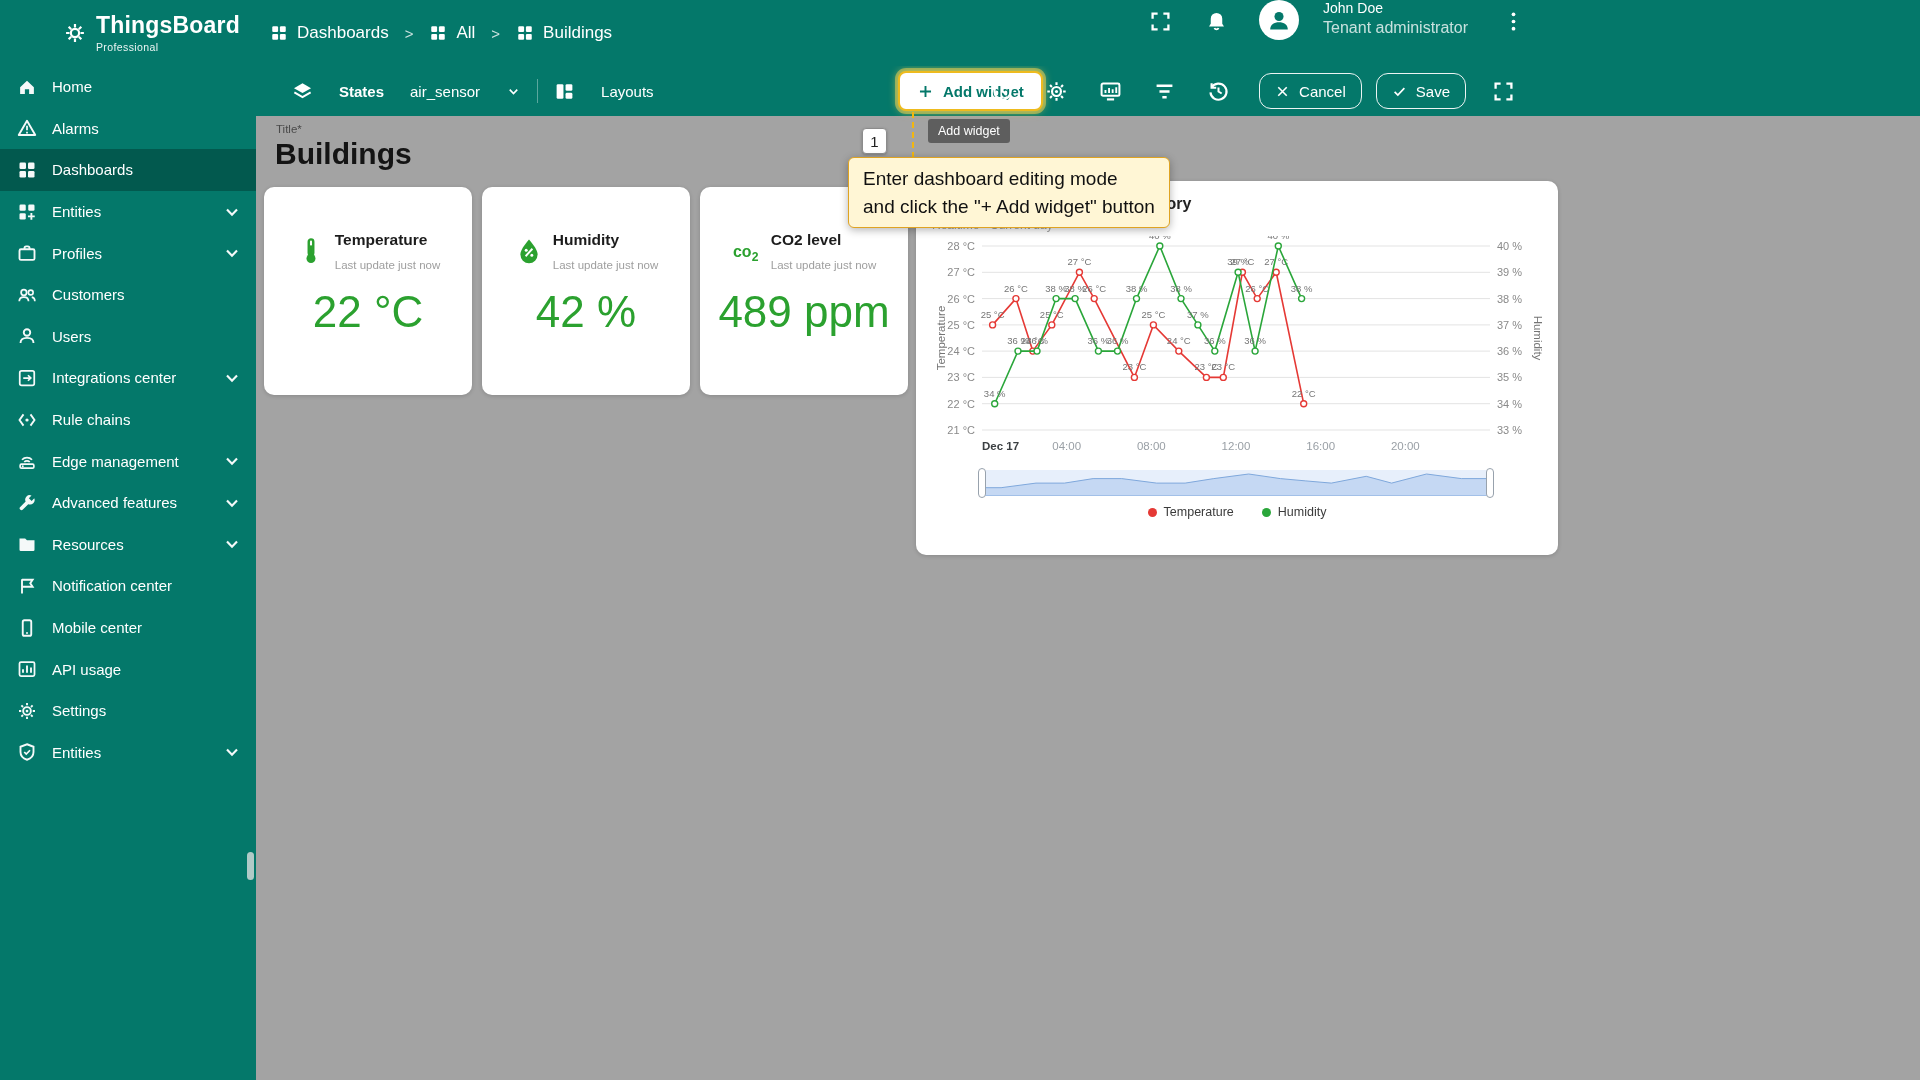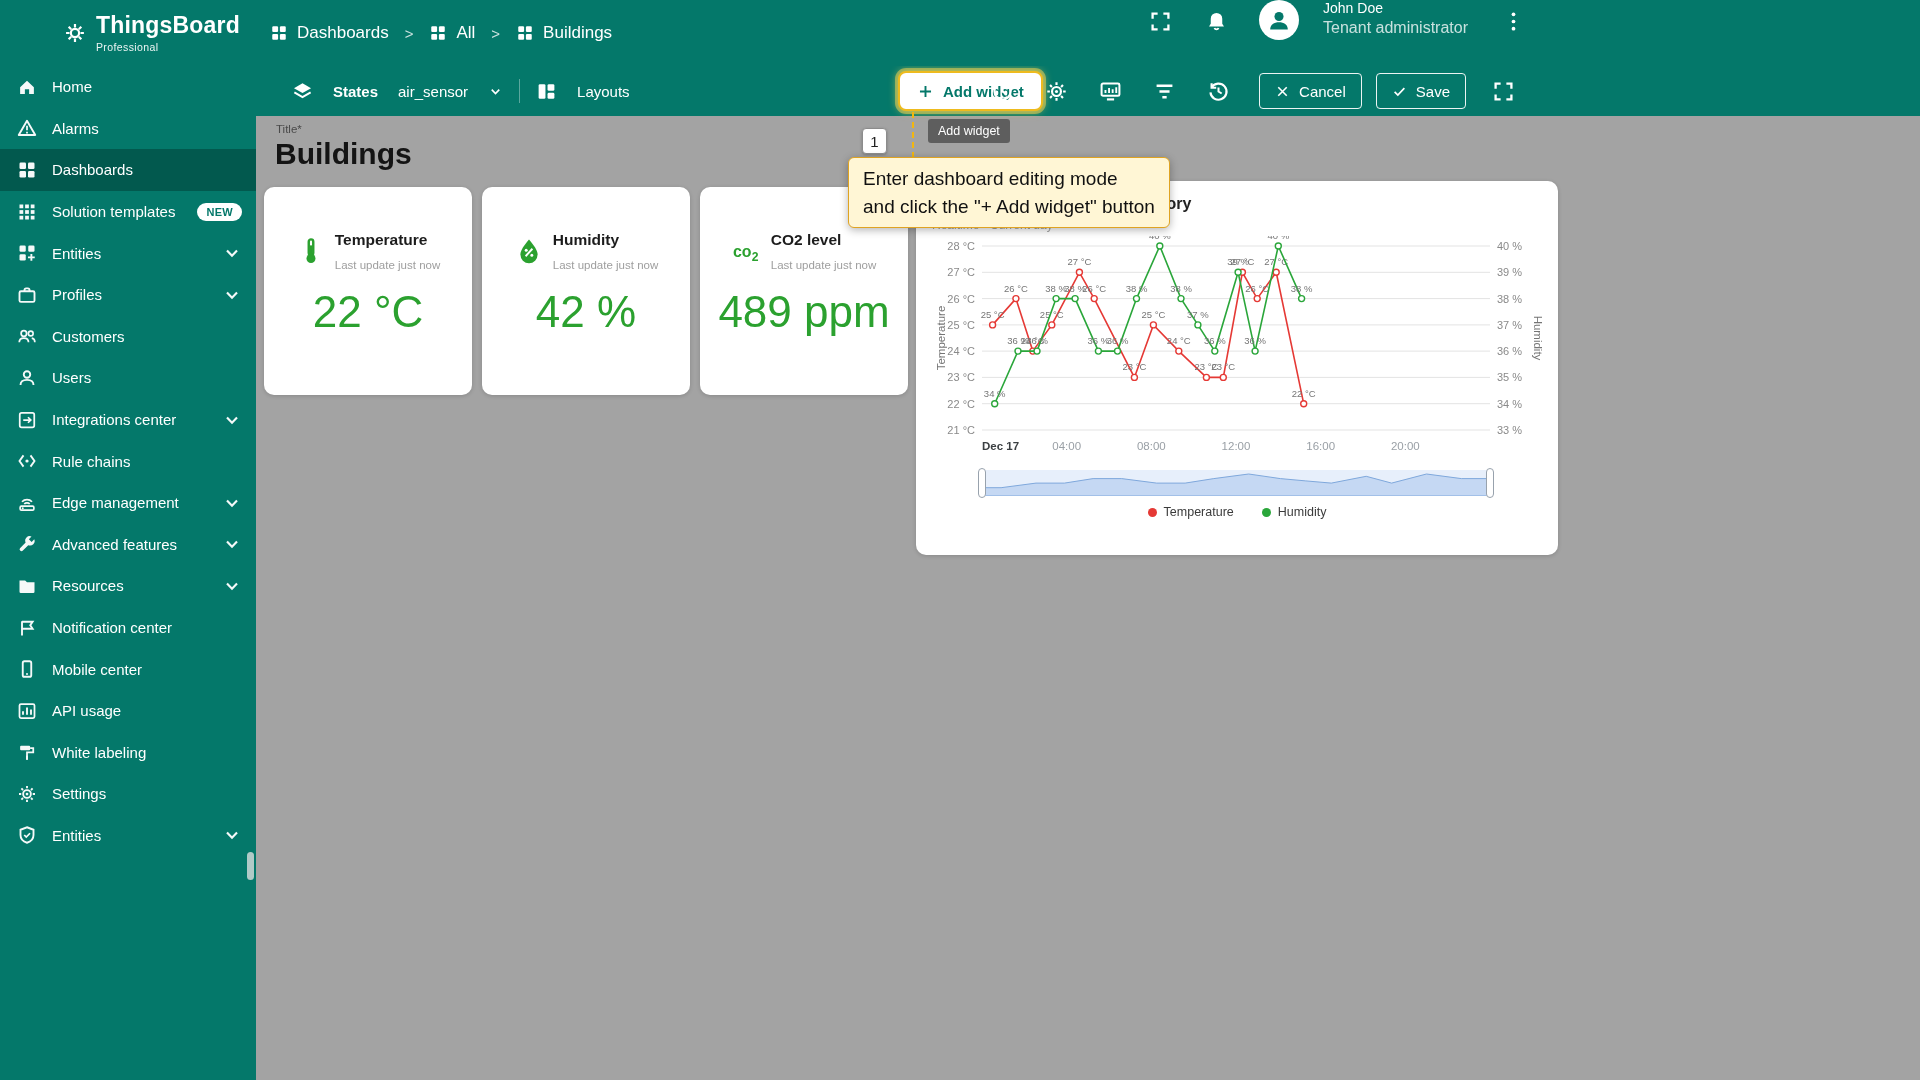--- a/index.html
+++ b/index.html
@@ -41,35 +41,35 @@
   .side-item.active{ background:rgba(0,0,0,.26); }
   .side-item .icon{ width:20px; height:20px; flex:0 0 20px; opacity:.96; }
   .chev{ margin-left:auto; width:16px; height:16px; opacity:.95; }
   .badge-new{ margin-left:auto; background:#fff; color:var(--teal); font-size:11px; font-weight:700;
               padding:3px 9px; border-radius:12px; letter-spacing:.3px; }
   .side-scroll{ position:absolute; right:2px; bottom:200px; width:7px; height:28px; background:#cfd8d7; border-radius:4px; opacity:.85; }
 
   
   .toolbar{ position:absolute; top:66px; left:256px; width:1664px; height:50px; background:var(--teal);
             display:flex; align-items:center; color:#fff; z-index:8; padding-left:36px; }
-  .tb-group{ display:flex; align-items:center; gap:20px; font-size:15px; font-weight:500; cursor:pointer; }
+  .tb-group{ display:flex; align-items:center; gap:26px; font-size:15px; font-weight:500; cursor:pointer; }
   .tb-group .icon{ width:21px; height:21px; }
   .tb-label-bold{ font-weight:700; }
   .v-div{ width:1px; height:24px; background:rgba(255,255,255,.35); margin:0 16px; }
   .add-widget-btn{ position:absolute; left:642px; top:5px; height:40px; display:flex; align-items:center; gap:9px;
                    padding:0 17px; background:#fff; color:var(--teal); border:2px solid #eebb1e; border-radius:8px;
                    font-size:15px; font-weight:600; cursor:pointer;
                    box-shadow:0 0 0 3px rgba(250,212,80,.5), 0 0 10px rgba(250,212,80,.8); }
   .add-widget-btn .icon{ width:17px; height:17px; }
   .toolbar-right{ position:absolute; right:390px; top:0; height:50px; display:flex; align-items:center; }
   .tb-icon-btn{ width:42px; height:42px; display:flex; align-items:center; justify-content:center;
                 border-radius:50%; cursor:pointer; margin:0 6px; color:#fff; }
   .tb-icon-btn .icon{ width:23px; height:23px; }
   .outline-btn{ display:flex; align-items:center; gap:9px; height:36px; padding:0 15px; margin-left:14px;
-                border:1.5px solid rgba(255,255,255,.92); border-radius:4px; font-size:15px; font-weight:500;
+                border:1.5px solid rgba(255,255,255,.92); border-radius:12px; font-size:15px; font-weight:500;
                 color:#fff; cursor:pointer; }
   .outline-btn .icon{ width:15px; height:15px; }
   .tb-fullscreen{ margin-left:16px; }
 
   
   .main{ position:absolute; top:116px; left:256px; width:1664px; height:964px; background:#a3a3a3; }
   .title-label{ position:absolute; left:20px; top:7px; font-size:11.5px; color:#4a4a4a; }
   .page-title{ position:absolute; left:19px; top:21px; font-size:30px; font-weight:700; color:#141414; }
 
   .card{ position:absolute; top:71px; width:208px; height:208px; background:#fff; border-radius:10px;
@@ -212,37 +212,20 @@
             <rect x="8.8" y="2" width="5.2" height="5.2" rx="1"></rect>
             <rect x="2" y="8.8" width="5.2" height="5.2" rx="1"></rect>
             <rect x="8.8" y="8.8" width="5.2" height="5.2" rx="1"></rect>
           </g>
         </svg></span>
     <span>Dashboards</span>
   </div>
   <div class="side-item">
     <span class="icon"><svg viewBox="0 0 16 16" width="100%" height="100%">
           <g fill="currentColor">
-            <rect x="2" y="2" width="3" height="3"></rect>
-            <rect x="6.5" y="2" width="3" height="3"></rect>
-            <rect x="11" y="2" width="3" height="3"></rect>
-            <rect x="2" y="6.5" width="3" height="3"></rect>
-            <rect x="6.5" y="6.5" width="3" height="3"></rect>
-            <rect x="11" y="6.5" width="3" height="3"></rect>
-            <rect x="2" y="11" width="3" height="3"></rect>
-            <rect x="6.5" y="11" width="3" height="3"></rect>
-            <rect x="11" y="11" width="3" height="3"></rect>
-          </g>
-        </svg></span>
-    <span>Solution templates</span>
-    <span class="badge-new">NEW</span>
-  </div>
-  <div class="side-item">
-    <span class="icon"><svg viewBox="0 0 16 16" width="100%" height="100%">
-          <g fill="currentColor">
             <rect x="2" y="2" width="5" height="5" rx="1"></rect>
             <rect x="9" y="2" width="5" height="5" rx="1"></rect>
             <rect x="2" y="9" width="5" height="5" rx="1"></rect>
           </g>
           <path d="M11.5 8.8 V14.2 M8.8 11.5 H14.2" stroke="currentColor" stroke-width="1.5" fill="none"></path>
         </svg></span>
     <span>Entities</span>
     <span class="icon chev"><svg viewBox="0 0 16 16" width="100%" height="100%">
           <path d="M4 6 L8 10.2 L12 6" fill="none" stroke="currentColor" stroke-width="1.7"></path>
         </svg></span>
@@ -331,28 +314,20 @@
           <circle cx="8" cy="12" r=".8" fill="currentColor"></circle>
         </svg></span>
     <span>Mobile center</span>
   </div>
   <div class="side-item">
     <span class="icon"><svg viewBox="0 0 16 16" width="100%" height="100%">
           <rect x="2" y="2.4" width="12" height="11.2" rx="1.2" fill="none" stroke="currentColor" stroke-width="1.4"></rect>
           <path d="M4.8 11 V8.2 M8 11 V5.2 M11.2 11 V6.8" stroke="currentColor" stroke-width="1.5" fill="none"></path>
         </svg></span>
     <span>API usage</span>
-  </div>
-  <div class="side-item">
-    <span class="icon"><svg viewBox="0 0 16 16" width="100%" height="100%">
-          <rect x="2.5" y="3" width="8" height="3.6" rx=".8" fill="currentColor"></rect>
-          <path d="M10.5 4.8 H13 V8.2 H8 V10.5" fill="none" stroke="currentColor" stroke-width="1.4"></path>
-          <rect x="7.2" y="10.5" width="1.6" height="3.8" fill="currentColor"></rect>
-        </svg></span>
-    <span>White labeling</span>
   </div>
   <div class="side-item">
     <span class="icon"><svg viewBox="0 0 16 16" width="100%" height="100%">
           <circle cx="8" cy="8" r="3.1" fill="none" stroke="currentColor" stroke-width="1.5"></circle>
           <circle cx="8" cy="8" r="1.1" fill="currentColor"></circle>
           <path d="M8 1.6 V3.4 M8 12.6 V14.4 M1.6 8 H3.4 M12.6 8 H14.4 M3.5 3.5 L4.8 4.8 M11.2 11.2 L12.5 12.5 M12.5 3.5 L11.2 4.8 M4.8 11.2 L3.5 12.5" stroke="currentColor" stroke-width="1.5"></path>
         </svg></span>
     <span>Settings</span>
   </div>
   <div class="side-item">

